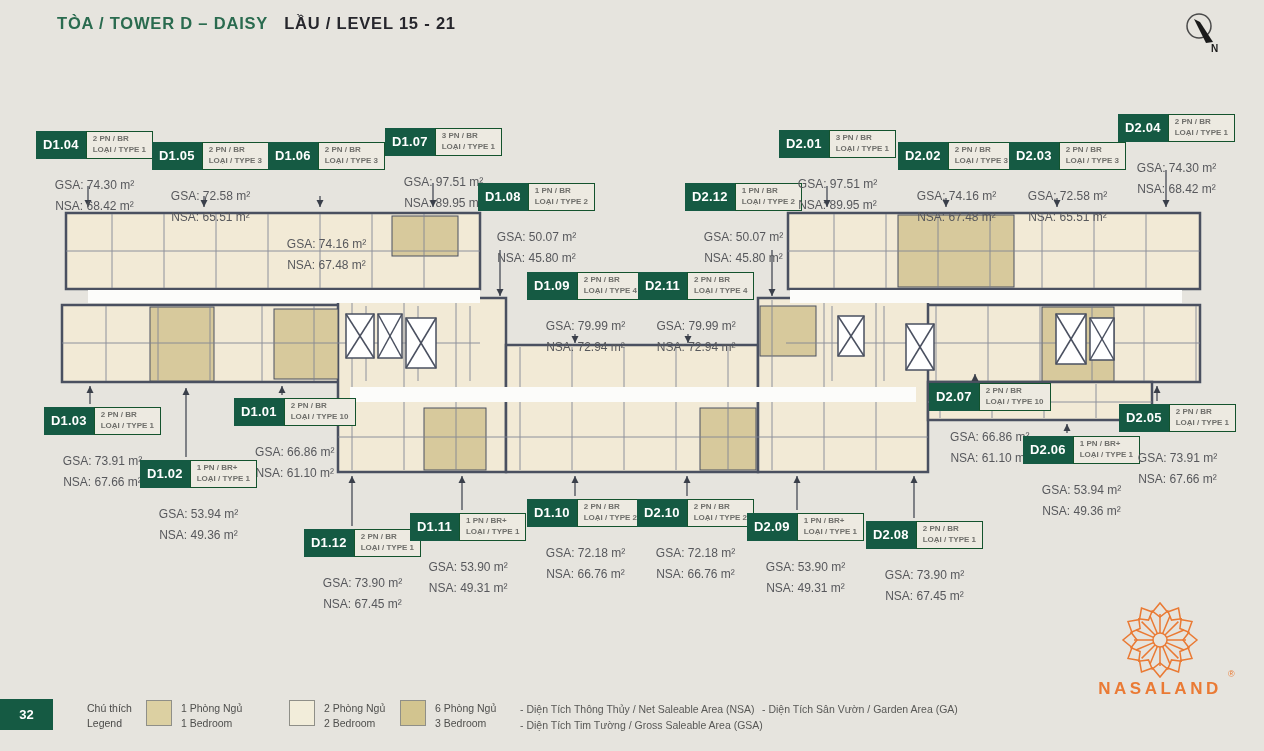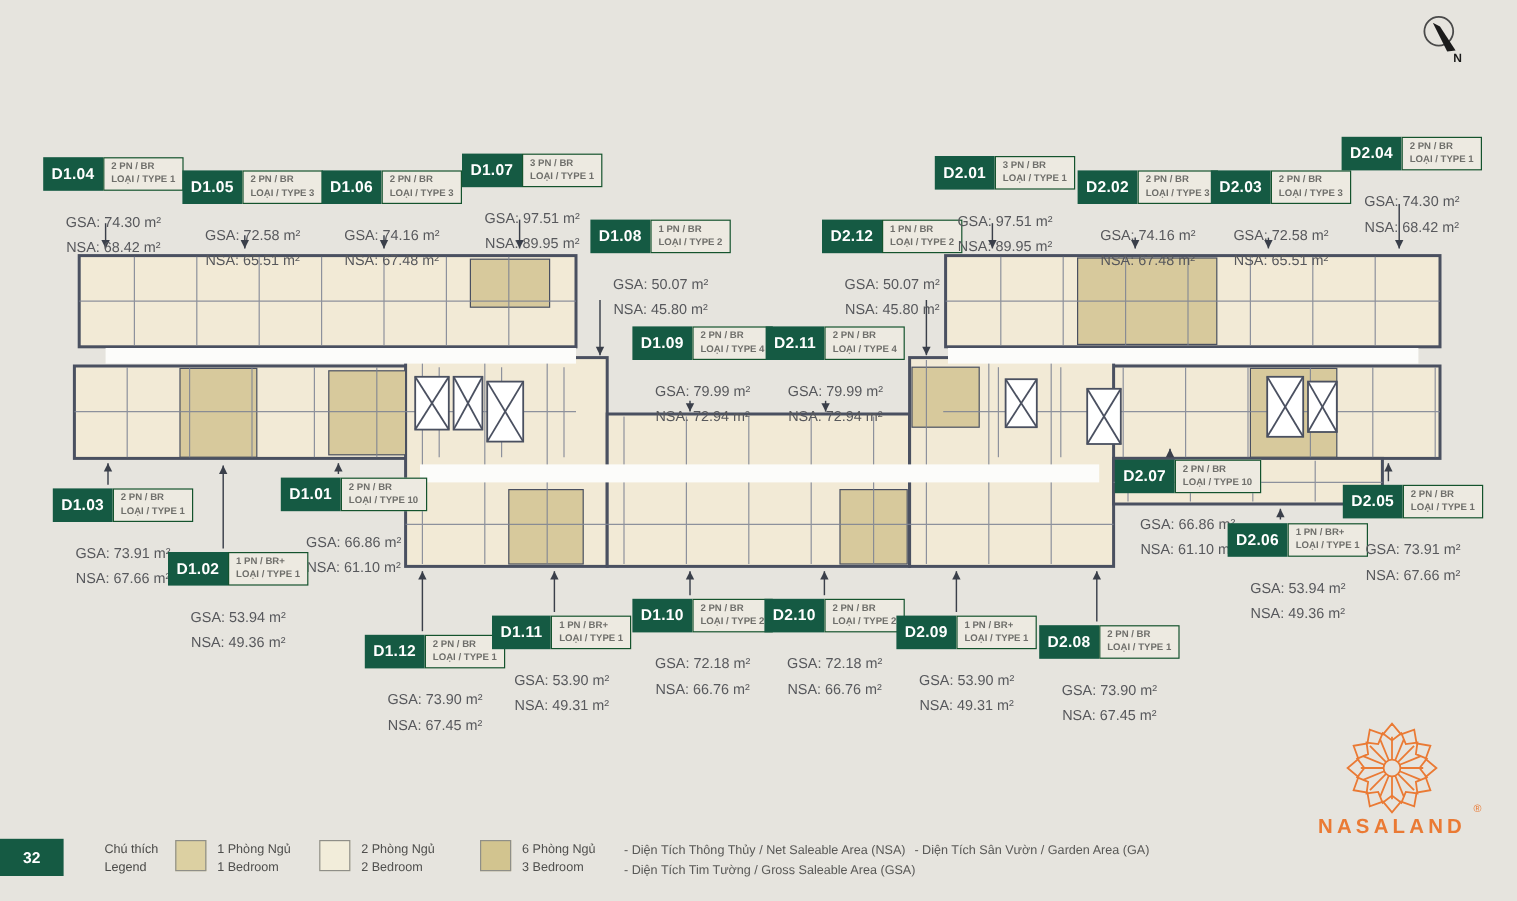--- a/index.html
+++ b/index.html
@@ -34,20 +34,23 @@
   .legend-label{font-size:10.5px;color:#4f4f4d;line-height:1.45;padding-top:1px}
   .notes{position:absolute;top:701px;font-size:10.5px;color:#585856;line-height:1.55}
   #notes-col1{left:520px}
   #notes-col2{left:762px}
 </style>
 </head>
 <body>
 
 <div class="canvas">
 
+  <div class="title">
+    <span class="t-green">TÒA / TOWER D – DAISY</span><span class="t-dark">LẦU / LEVEL 15 - 21</span>
+  </div>
 
   <svg id="plan" width="1264" height="751" viewBox="0 0 1264 751">
 
     <g id="slabs" fill="#f2ead6" stroke="#4a5060" stroke-width="2.5">
       <rect x="66" y="213" width="414" height="76"></rect>
       <rect x="788" y="213" width="412" height="76"></rect>
       <rect x="62" y="305" width="418" height="77"></rect>
       <rect x="786" y="305" width="414" height="77"></rect>
       <rect x="338" y="298" width="168" height="174"></rect>
       <rect x="506" y="345" width="252" height="127"></rect>
@@ -253,21 +256,21 @@
           <div class="unit-type">
             <div class="">2 PN / BR</div>
             <div class="">LOẠI / TYPE 3</div>
           </div>
         </div>
         <div class="unit-areas">
           <div class="">GSA: 72.58 m²</div>
           <div class="">NSA: 65.51 m²</div>
         </div>
       </div>
-      <div class="unit" style="left: 268px; top: 142px;">
+      <div class="unit" style="left: 268px; top: 142px; gap: 48px;">
         <div class="unit-head">
           <div class="unit-id">D1.06</div>
           <div class="unit-type">
             <div class="">2 PN / BR</div>
             <div class="">LOẠI / TYPE 3</div>
           </div>
         </div>
         <div class="unit-areas">
           <div class="">GSA: 74.16 m²</div>
           <div class="">NSA: 67.48 m²</div>
@@ -279,21 +282,21 @@
           <div class="unit-type">
             <div class="">3 PN / BR</div>
             <div class="">LOẠI / TYPE 1</div>
           </div>
         </div>
         <div class="unit-areas">
           <div class="">GSA: 97.51 m²</div>
           <div class="">NSA: 89.95 m²</div>
         </div>
       </div>
-      <div class="unit" style="left: 492px; top: 183px;">
+      <div class="unit" style="left: 478px; top: 183px;">
         <div class="unit-head">
           <div class="unit-id">D1.08</div>
           <div class="unit-type">
             <div class="">1 PN / BR</div>
             <div class="">LOẠI / TYPE 2</div>
           </div>
         </div>
         <div class="unit-areas">
           <div class="">GSA: 50.07 m²</div>
           <div class="">NSA: 45.80 m²</div>
@@ -554,21 +557,21 @@
     <div>Legend</div>
   </div>
   <div id="legend-items">
       <div class="legend-item" style="left: 0px;">
         <div class="legend-swatch" style="background: rgb(220, 208, 162);"></div>
         <div class="legend-label">
           <div>1 Phòng Ngủ</div>
           <div>1 Bedroom</div>
         </div>
       </div>
-      <div class="legend-item" style="left: 120px;">
+      <div class="legend-item" style="left: 143px;">
         <div class="legend-swatch" style="background: rgb(242, 237, 218);"></div>
         <div class="legend-label">
           <div>2 Phòng Ngủ</div>
           <div>2 Bedroom</div>
         </div>
       </div>
       <div class="legend-item" style="left: 254px;">
         <div class="legend-swatch" style="background: rgb(210, 196, 143);"></div>
         <div class="legend-label">
           <div>6 Phòng Ngủ</div>

